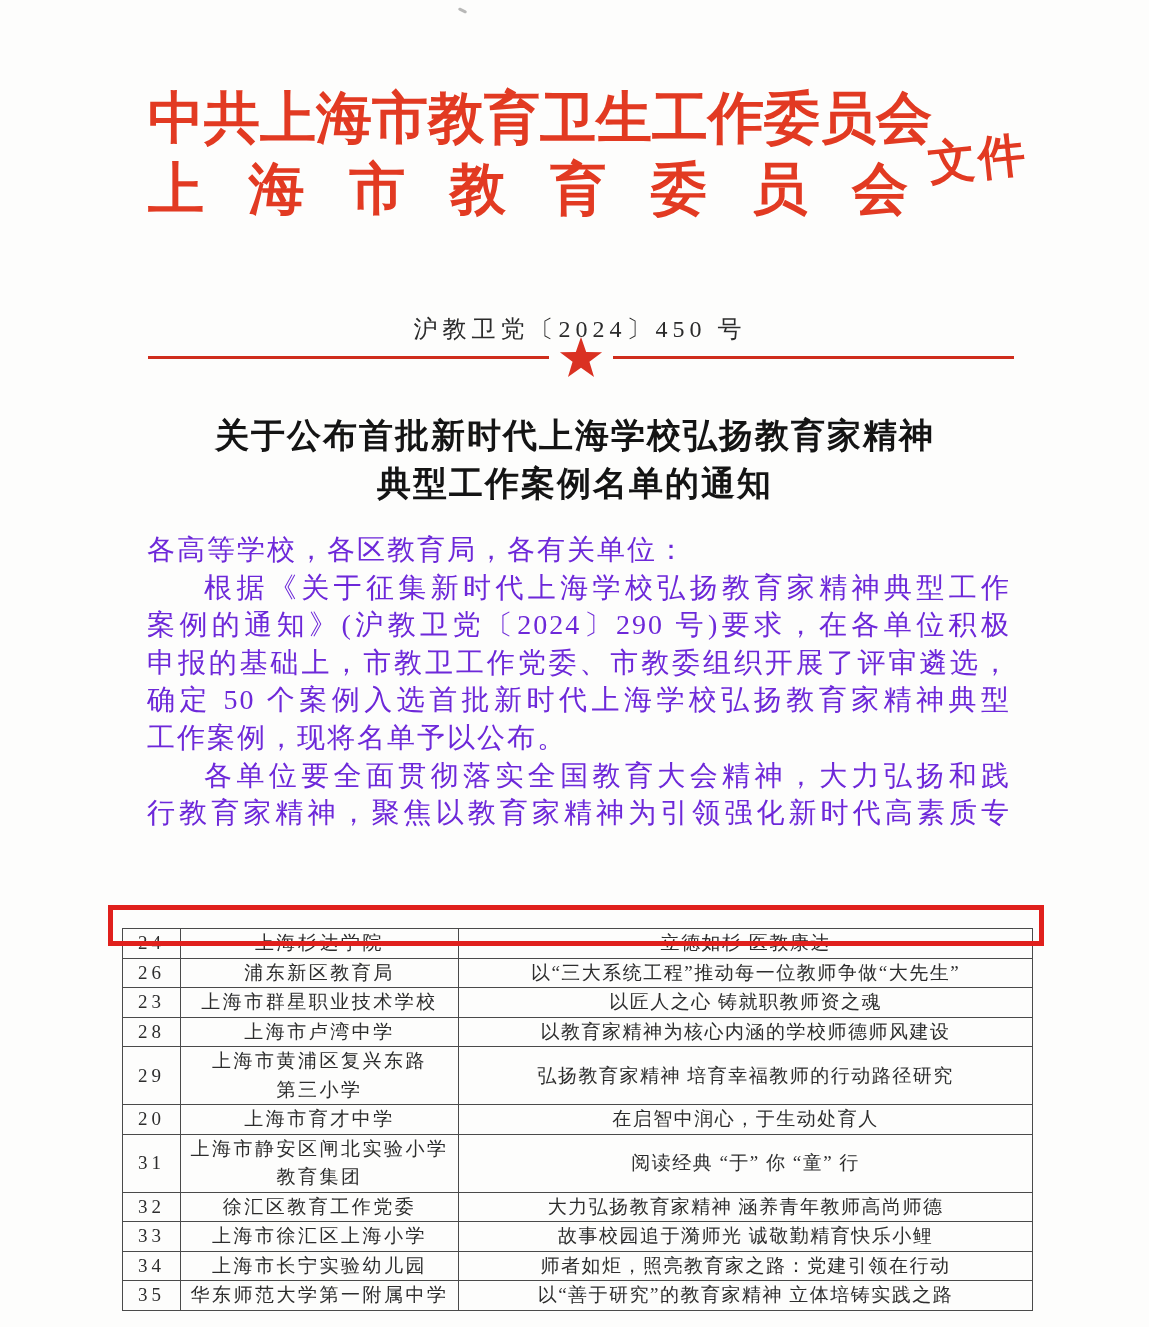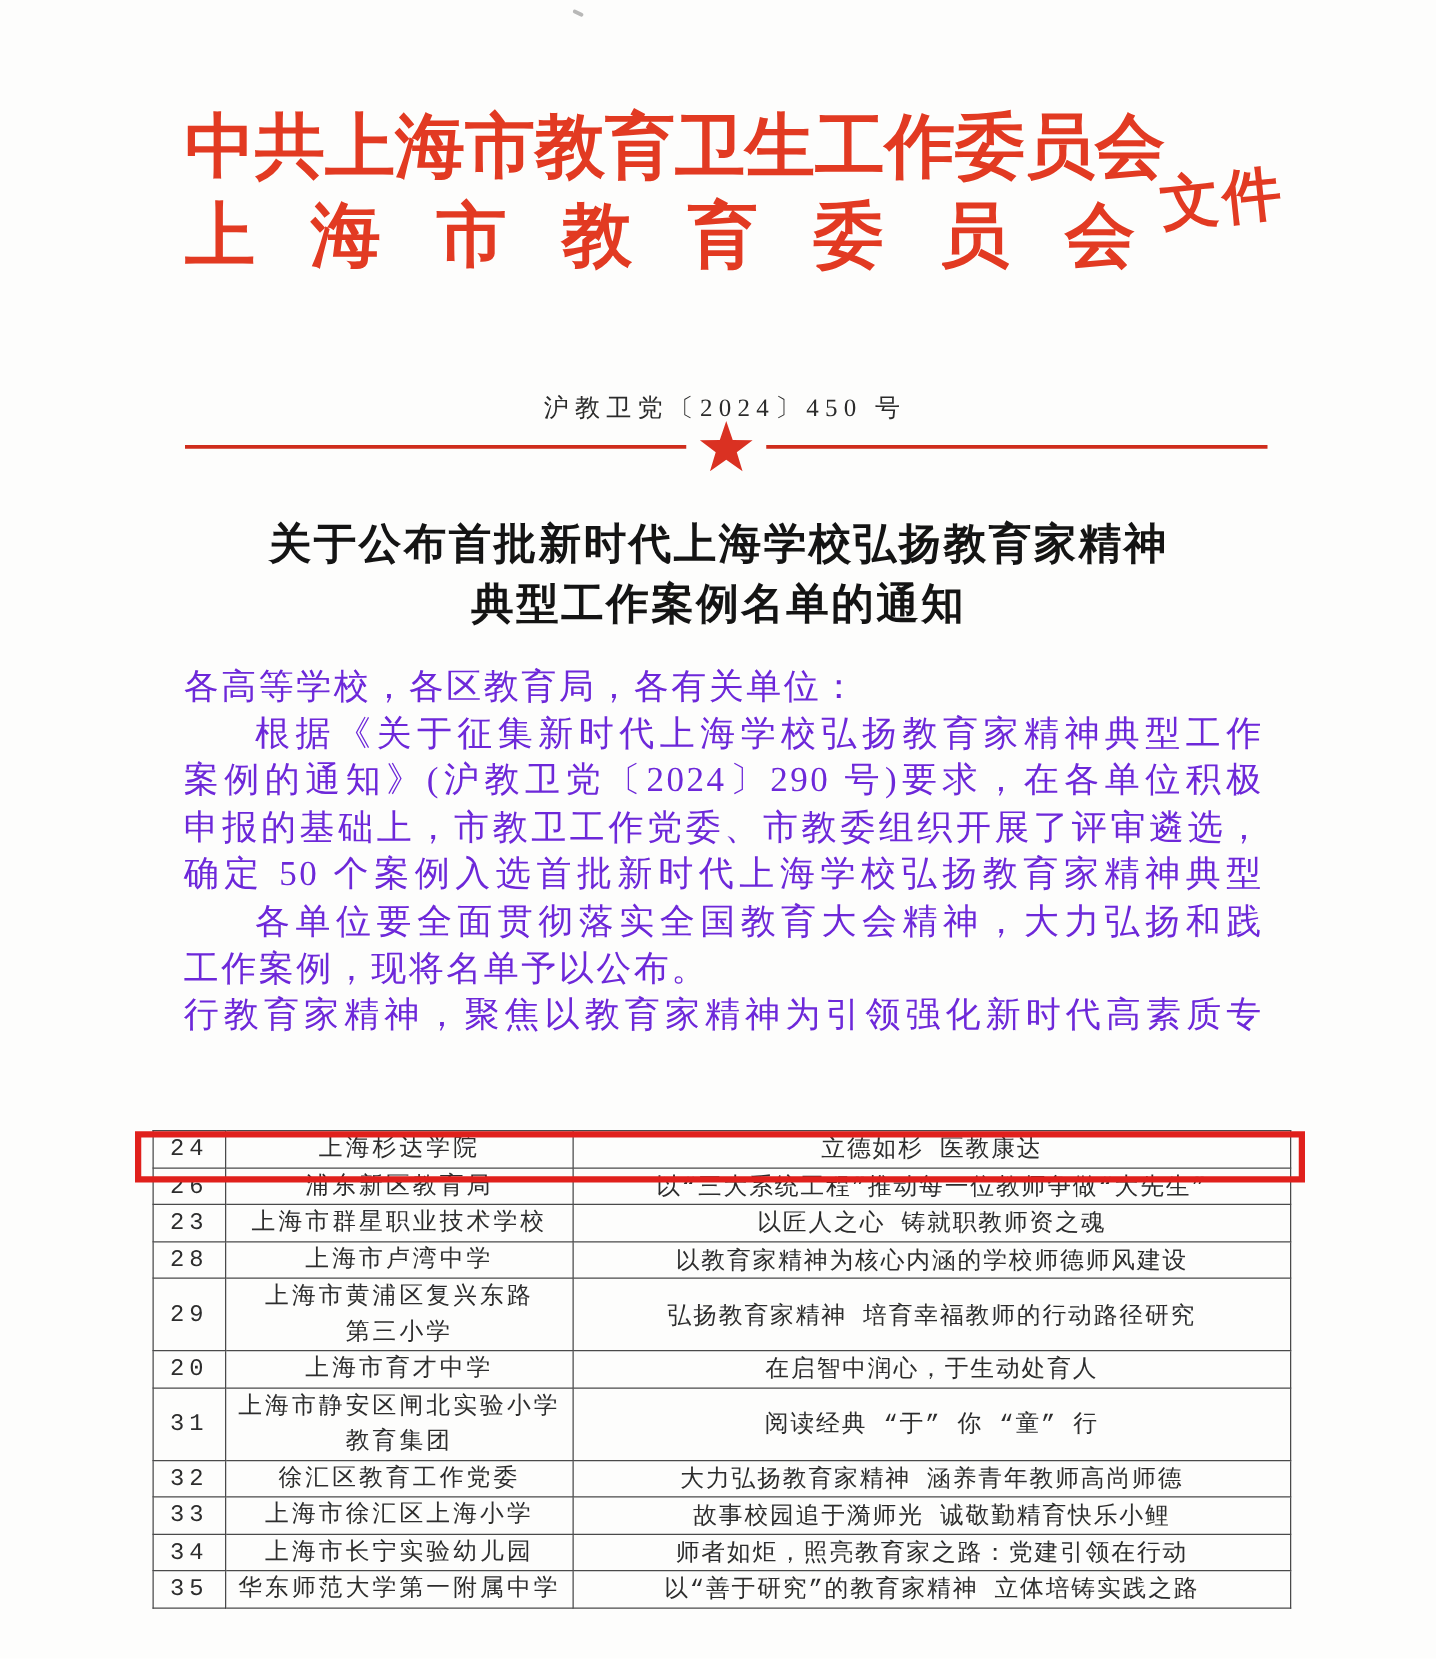--- a/index.html
+++ b/index.html
@@ -14,39 +14,39 @@
   
   .header{position:absolute;left:148px;top:86px;width:760px;color:#e23a22;font-weight:bold;}
   .h-line{display:flex;justify-content:space-between;white-space:nowrap;}
   .h1{font-size:56px;line-height:64px;}
   .h2{font-size:56px;line-height:64px;margin-top:7px;}
   .stamp{position:absolute;left:928px;top:127px;width:110px;color:#e23a22;font-weight:bold;
     font-size:47px;letter-spacing:3px;transform:rotate(-6deg);white-space:nowrap;}
 
   
   .docnum{position:absolute;left:148px;top:313px;width:864px;text-align:center;
-    font-size:20px;letter-spacing:5px;color:#2b2b2b;}
+    font-size:24px;letter-spacing:5px;color:#2b2b2b;}
   .rule{position:absolute;left:148px;top:333px;width:866px;height:48px;
     display:flex;align-items:center;}
   .rule .seg{flex:1;height:3px;background:#cf2d1c;}
   .star{margin:0 9px;flex:0 0 auto;}
 
   
   .title{position:absolute;left:70px;top:412px;width:1010px;text-align:center;
     font-weight:bold;font-size:34px;line-height:48px;letter-spacing:2px;color:#141414;}
 
   
   .bodytext{position:absolute;left:147px;top:531px;width:864px;
     font-size:28px;line-height:37.6px;letter-spacing:2px;color:#6d28d9;}
   .bodytext .line{min-height:37.6px;}
   .bodytext .indent{text-indent:57px;}
   .bodytext .fill{text-align:justify;text-align-last:justify;}
 
   
-  .tablewrap{position:absolute;left:122px;top:904px;font-family:Liberation Mono, monospace;}
+  .tablewrap{position:absolute;left:122px;top:928px;}
   .tablewrap table{border-collapse:collapse;table-layout:fixed;width:910px;color:#2d2d2d;}
   .tablewrap td{border:1.5px solid #4a4a4a;text-align:center;vertical-align:middle;
     font-size:19px;padding:0 4px;overflow:hidden;}
   td.no{letter-spacing:4px;}
   td.org{letter-spacing:2.5px;white-space:pre-line;line-height:1.5;margin-top:37px;}
   td.case{letter-spacing:1.5px;}
   tr.h24{height:24px;} tr.h26{height:26px;} tr.h27{height:27px;}
   tr.h30{height:30px;} tr.h44{height:44px;} tr.h50{height:50px;padding-left:44px;}
 
   
@@ -105,22 +105,22 @@
     <div>关于公布首批新时代上海学校弘扬教育家精神</div>
     <div>典型工作案例名单的通知</div>
   </div>
 
   <div class="bodytext">
     <div class="line">各高等学校，各区教育局，各有关单位：</div>
     <div class="line indent fill">根据《关于征集新时代上海学校弘扬教育家精神典型工作</div>
     <div class="line fill">案例的通知》(沪教卫党〔2024〕290 号)要求，在各单位积极</div>
     <div class="line fill">申报的基础上，市教卫工作党委、市教委组织开展了评审遴选，</div>
     <div class="line fill">确定 50 个案例入选首批新时代上海学校弘扬教育家精神典型</div>
+    <div class="line">工作案例，现将名单予以公布。</div>
     <div class="line indent fill">各单位要全面贯彻落实全国教育大会精神，大力弘扬和践</div>
-    <div class="line">工作案例，现将名单予以公布。</div>
     <div class="line fill">行教育家精神，聚焦以教育家精神为引领强化新时代高素质专</div>
   </div>
 
   <div class="tablewrap">
     <table>
       <colgroup>
           <col style="width:58px">
           <col style="width:278px">
           <col style="width:574px">
         </colgroup>

